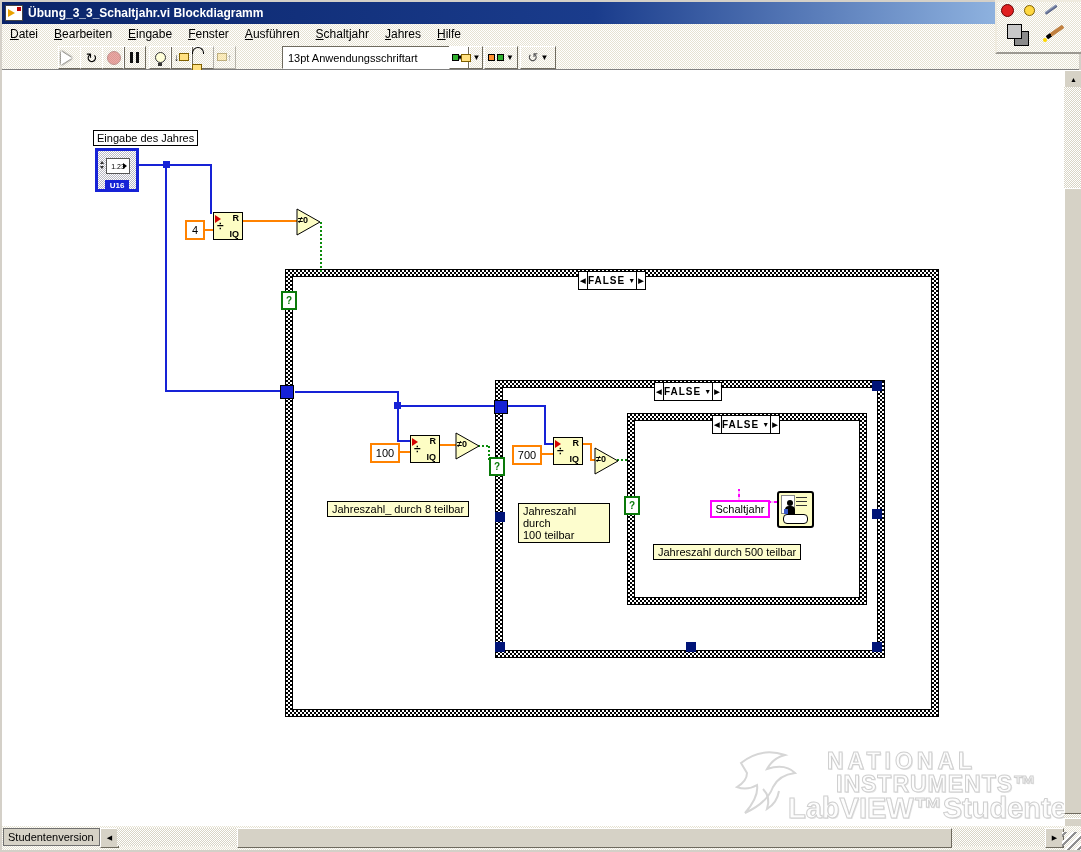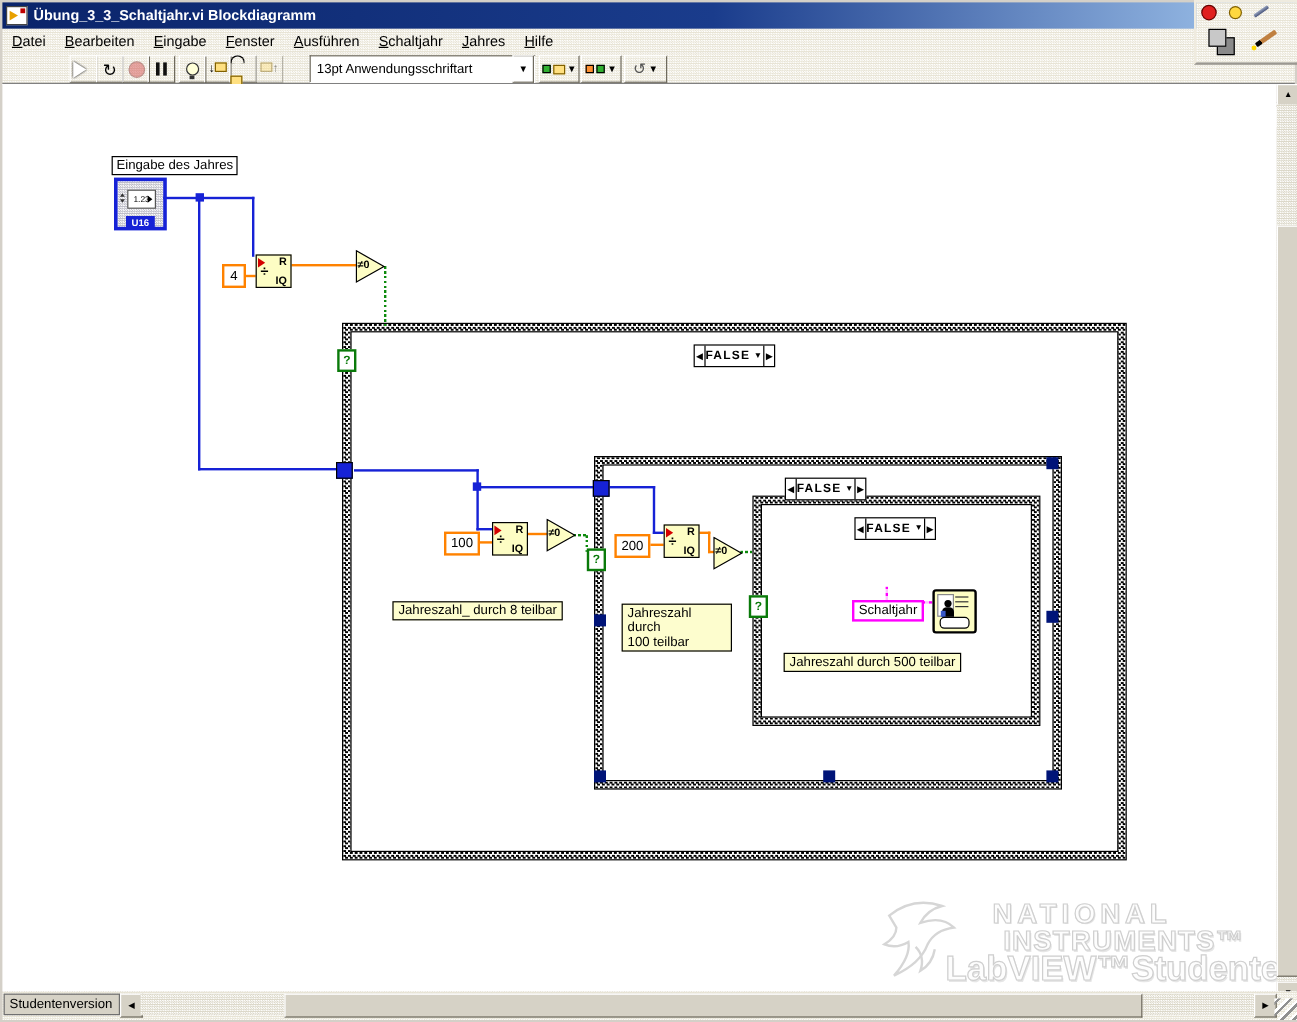--- a/index.html
+++ b/index.html
@@ -4,21 +4,21 @@
 <style>
   html,body{margin:0;padding:0;}
   body{width:1081px;height:852px;position:relative;overflow:hidden;
        font-family:"Liberation Sans",sans-serif;background:#d4d0c8;
        -webkit-font-smoothing:none;}
   .abs{position:absolute;}
   
   .dither{background:conic-gradient(#fff 25%,#e6e2d2 0 50%,#fff 0 75%,#e6e2d2 0) 0 0/2px 2px;}
   .strack{background:conic-gradient(#fff 25%,#d9d5c5 0 50%,#fff 0 75%,#d9d5c5 0) 0 0/2px 2px;}
   .raised{border:1px solid;border-color:#fff #6e6a5e #6e6a5e #fff;}
-  .sunken{border:1px solid;border-color:#6e6a5e #fff #fff #6e6a5e;}
+  .sunken{border:1px solid;border-color:#6e6a5e #fff #fff #6e6a5e;margin-left:24px;}
   
   #titlebar{left:2px;top:2px;width:1077px;height:22px;
     background:linear-gradient(90deg,#0a246a 0%,#1a3c8c 55%,#a6caf0 100%);
     display:flex;align-items:center;color:#fff;font-weight:bold;font-size:12px;}
   #appicon{width:16px;height:14px;margin:0 5px 0 3px;background:#fff;border:1px solid #444;position:relative;}
   #appicon:before{content:"";position:absolute;left:2px;top:3px;border:4px solid transparent;border-left:7px solid #e8a000;}
   #appicon:after{content:"";position:absolute;right:1px;top:1px;width:4px;height:4px;background:#c00000;}
   
   #menubar{left:2px;top:24px;width:1077px;height:20px;display:flex;align-items:center;font-size:12px;color:#000;}
   .menu-item{display:inline-block;padding:14px 8px;}
@@ -30,21 +30,21 @@
   #fontbox{left:256px;top:2px;width:186px;height:21px;background:#fff;display:flex;align-items:center;font-size:11px;}
   #fontbox .lbl{flex:1;padding-left:5px;white-space:nowrap;overflow:hidden;}
   #fontbox .dd{width:16px;height:100%;display:flex;align-items:center;justify-content:center;font-size:8px;}
   .ddbtn{position:absolute;top:2px;height:21px;display:flex;align-items:center;justify-content:center;gap:2px;font-size:8px;}
   
   #paper{left:2px;top:70px;width:1062px;height:756px;background:#fff;}
   
   .case{position:absolute;border:1px solid #000;
     background:conic-gradient(#000 25%,#fff 0 50%,#000 0 75%,#fff 0) 0 0/4px 4px;}
   .cin{position:absolute;inset:6px;background:#fff;border:1px solid #000;}
-  .sel{position:absolute;height:17px;width:66px;background:#fff;border:1px solid #000;display:flex;align-items:stretch;font-size:10px;font-weight:bold;z-index:7;margin-top:16px;}
+  .sel{position:absolute;height:17px;width:66px;background:#fff;border:1px solid #000;display:flex;align-items:stretch;font-size:10px;font-weight:bold;z-index:7;}
   .sel .ar{width:11px;display:flex;align-items:center;justify-content:center;font-size:7px;}
   .sel .mid{flex:1;border-left:1px solid #000;border-right:1px solid #000;display:flex;align-items:center;justify-content:center;gap:3px;letter-spacing:1px;}
   .sel .dc{font-size:7px;}
   .qterm{position:absolute;width:12px;height:15px;background:#fff;border:2px solid #0a7a0a;color:#0a7a0a;
     font-size:10px;font-weight:bold;display:flex;align-items:center;justify-content:center;z-index:7;}
   .tun{position:absolute;width:12px;height:12px;background:#1622d6;border:1px solid #000;z-index:7;}
   .tun2{position:absolute;width:10px;height:10px;background:#001478;z-index:7;}
   
   .wb{position:absolute;background:#1622d6;z-index:5;}
   .wo{position:absolute;background:#ff8200;z-index:5;}
@@ -296,21 +296,21 @@
   <span id="termspin">
       <i class="up"></i>
       <i class="dn"></i>
     </span>
   <span id="termval">1.23</span>
   <span id="termtype">U16</span>
 </div>
 
 <div class="constnum" style="left:185px;top:220px;width:16px;height:16px">4</div>
 <div class="constnum" style="left:370px;top:443px;width:26px;height:16px">100</div>
-<div class="constnum" style="left:512px;top:445px;width:26px;height:16px">200</div>
+<div class="constnum" style="left:512px;top:445px;width:26px;height:16px">700</div>
 <div class="conststr" style="left:710px;top:500px;width:56px;height:14px">Schaltjahr</div>
 
 <div class="iqnode" style="left:213px;top:212px">
   <span class="coerce"></span>
   <span class="r">R</span>
   <span class="dv">÷</span>
   <span class="iq">IQ</span>
 </div>
 <div class="iqnode" style="left:410px;top:435px">
   <span class="coerce"></span>

